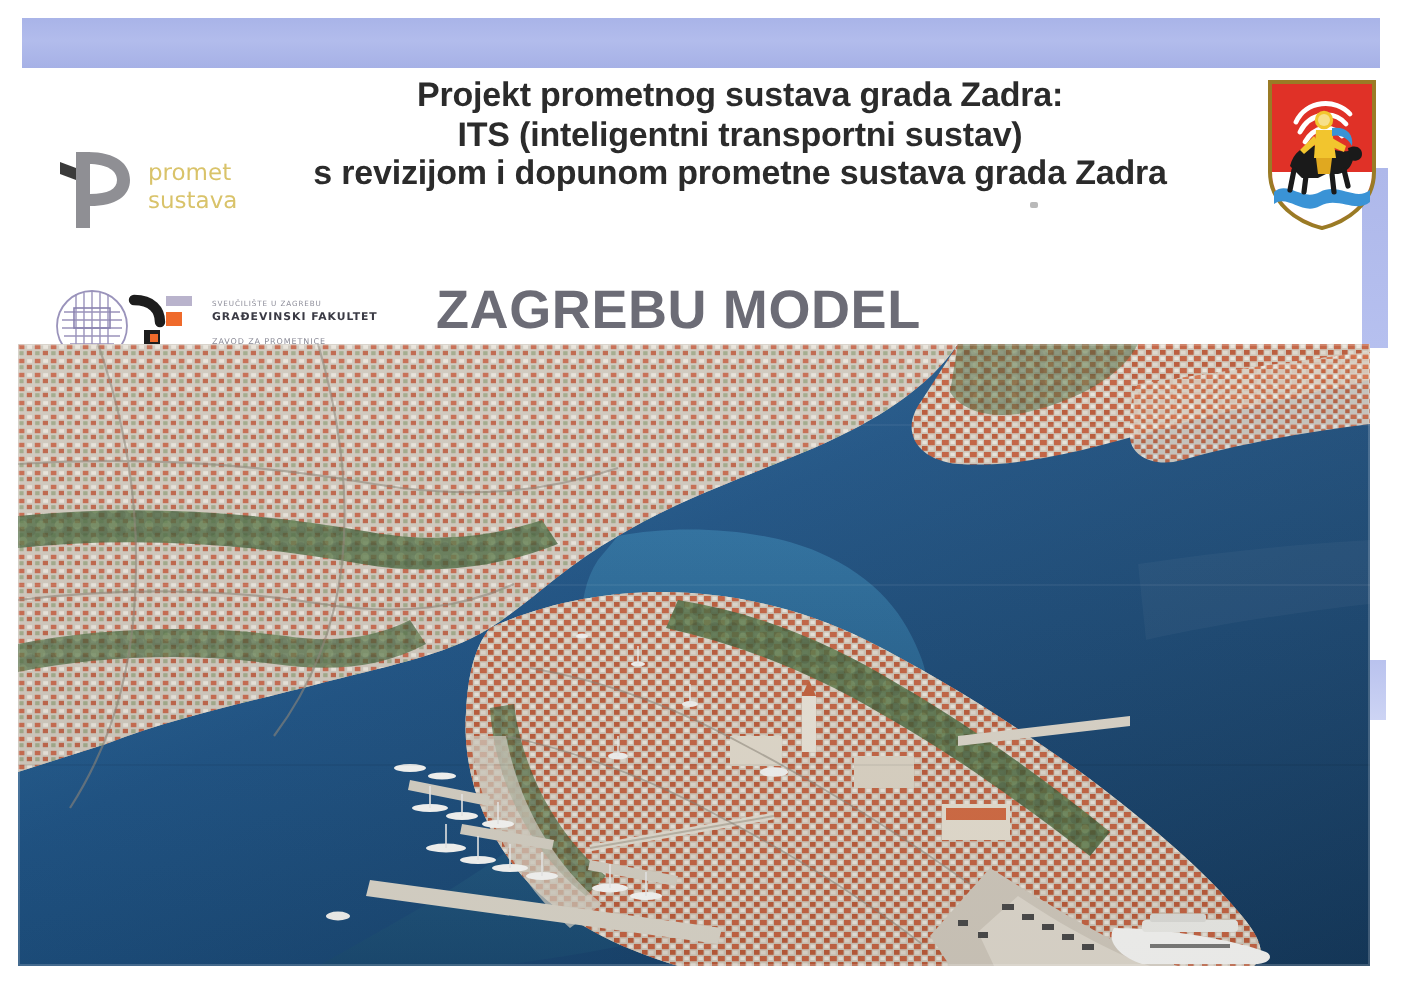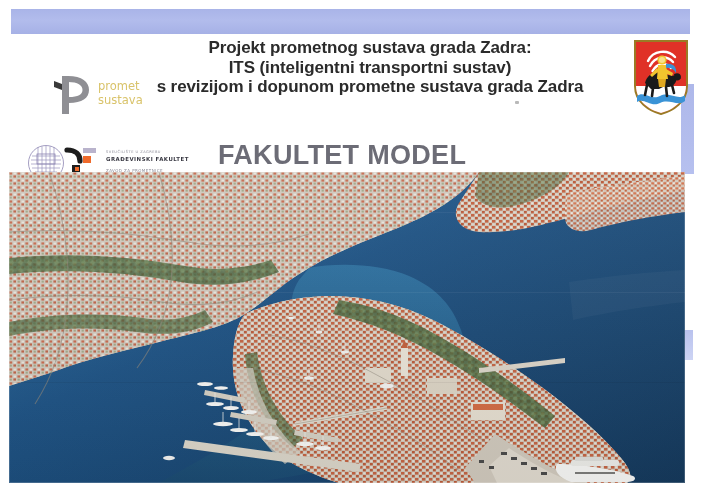--- a/index.html
+++ b/index.html
@@ -40,21 +40,21 @@
     background:#b9b9b9;border-radius:1px;
   }
 
   .model-title{
     position:absolute;left:218px;top:106px;
     font-size:27px;font-weight:bold;color:#6c6c76;
     letter-spacing:0.3px;white-space:nowrap;
   }
 
   
-  .pp-logo{position:absolute;left:48px;top:38px;width:130px;height:45px;}
+  .pp-logo{position:absolute;left:24px;top:38px;width:130px;height:45px;}
   .pp-mark{position:absolute;left:0;top:0;width:46px;height:45px;}
   .pp-text{
     position:absolute;left:50px;top:8px;
     color:#d9c36a;font-size:11.5px;line-height:13.5px;
     font-family:"DejaVu Sans", sans-serif;
   }
   .pp-text span{display:block;}
 
   
   .fac-logo{position:absolute;left:26px;top:109px;width:160px;height:52px;}
@@ -129,21 +129,21 @@
         <rect x="57" y="13" width="8" height="7" fill="#ef6a2b"></rect>
         <rect x="49" y="24" width="4" height="4" fill="#ef6a2b"></rect>
       </svg>
       <div class="fac-text">
         <div class="fac-l1">SVEUČILIŠTE U ZAGREBU</div>
         <div class="fac-l2">GRAĐEVINSKI FAKULTET</div>
         <div class="fac-l3">ZAVOD ZA PROMETNICE</div>
       </div>
     </div>
 
-    <div class="model-title">FAKULTET MODEL</div>
+    <div class="model-title">ZAGREBU MODEL</div>
 
     <svg class="coa" viewBox="0 0 56 77">
       <path d="M2 2 H54 V47 C54 63 40 72 28 75 C16 72 2 63 2 47 Z" fill="#e03127" stroke="#9a7b25" stroke-width="2"></path>
       <path d="M3 47 C3 62 16 71 28 74 C40 71 53 62 53 47 Z" fill="#ffffff"></path>
       <path d="M4 57 C11 51 18 62 27 57 C36 52 45 62 52 56 L52 62 C45 68 36 59 27 64 C18 69 11 58 4 63 Z" fill="#3a93d6"></path>
       <g stroke="#ffffff" stroke-width="2.4" fill="none" stroke-linecap="round">
         <path d="M15 22 C20 11 35 10 42 18"></path>
         <path d="M17 27 C22 17 34 16 40 23"></path>
         <path d="M19.5 32 C24 24 33 23 38 29"></path>
       </g>

